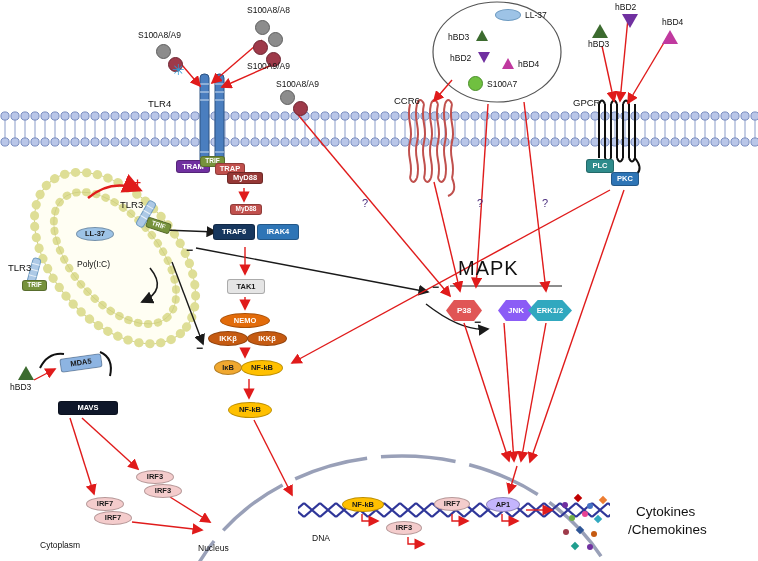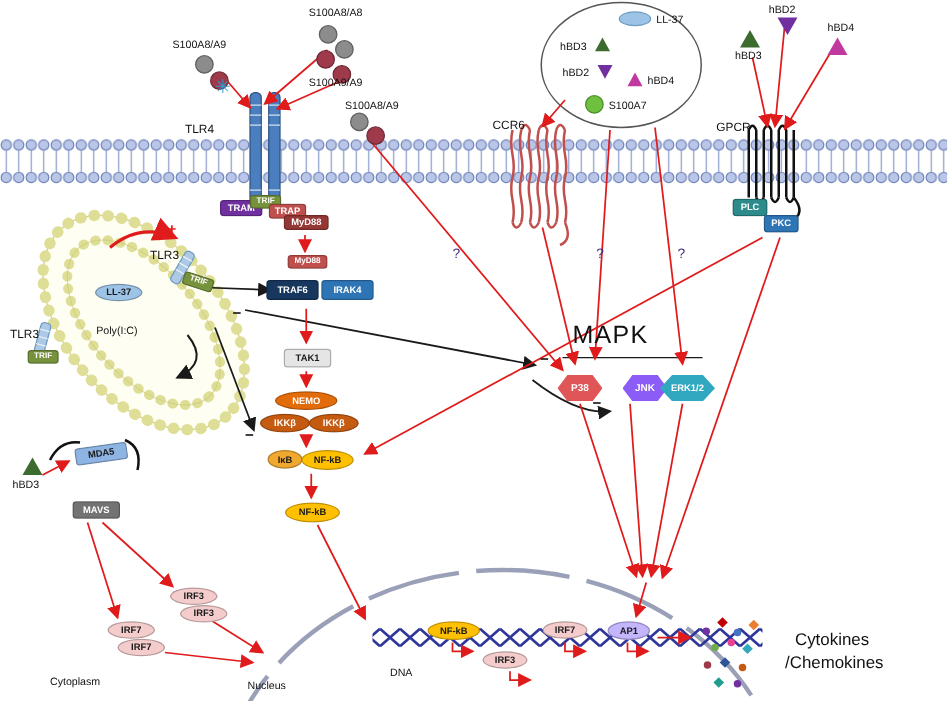--- a/index.html
+++ b/index.html
@@ -243,21 +243,21 @@
 <div class="box ell dark" style="left:228px;top:402px;width:44px;height:16px;background:#ffc000">NF-kB</div>
 
 <div class="box ell dark" style="left:76px;top:227px;width:38px;height:14px;background:#9dc3e6">LL-37</div>
 <div class="box" style="left:146px;top:220px;width:25px;height:11px;background:#76923c;font-size:6.5px;transform:rotate(18deg)">TRIF</div>
 <div class="box" style="left:22px;top:280px;width:25px;height:11px;background:#76923c;font-size:6.5px">TRIF</div>
 
 <div class="box" style="left:586px;top:159px;width:28px;height:14px;background:#2e8b8b">PLC</div>
 <div class="box" style="left:611px;top:172px;width:28px;height:14px;background:#2e75b6">PKC</div>
 
 <div class="box dark" style="left:60px;top:356px;width:42px;height:14px;background:#8db4e2;transform:rotate(-8deg)">MDA5</div>
-<div class="box" style="left:58px;top:401px;width:38px;height:14px;background:#737373">MAVS</div>
+<div class="box" style="left:58px;top:401px;width:60px;height:14px;background:#0f172a">MAVS</div>
 <div class="box ell dark" style="left:136px;top:470px;width:38px;height:14px;background:#f4cccc">IRF3</div>
 <div class="box ell dark" style="left:144px;top:484px;width:38px;height:14px;background:#f4cccc">IRF3</div>
 <div class="box ell dark" style="left:86px;top:497px;width:38px;height:14px;background:#f4cccc">IRF7</div>
 <div class="box ell dark" style="left:94px;top:511px;width:38px;height:14px;background:#f4cccc">IRF7</div>
 
 <div class="box hex" style="left:446px;top:300px;width:36px;height:21px;background:#e05555">P38</div>
 <div class="box hex" style="left:498px;top:300px;width:36px;height:21px;background:#8b5cf6">JNK</div>
 <div class="box hex" style="left:528px;top:300px;width:44px;height:21px;background:#31a8bf;font-size:7.5px">ERK1/2</div>
 
 <div class="box ell dark" style="left:342px;top:497px;width:42px;height:15px;background:#ffc000">NF-kB</div>

